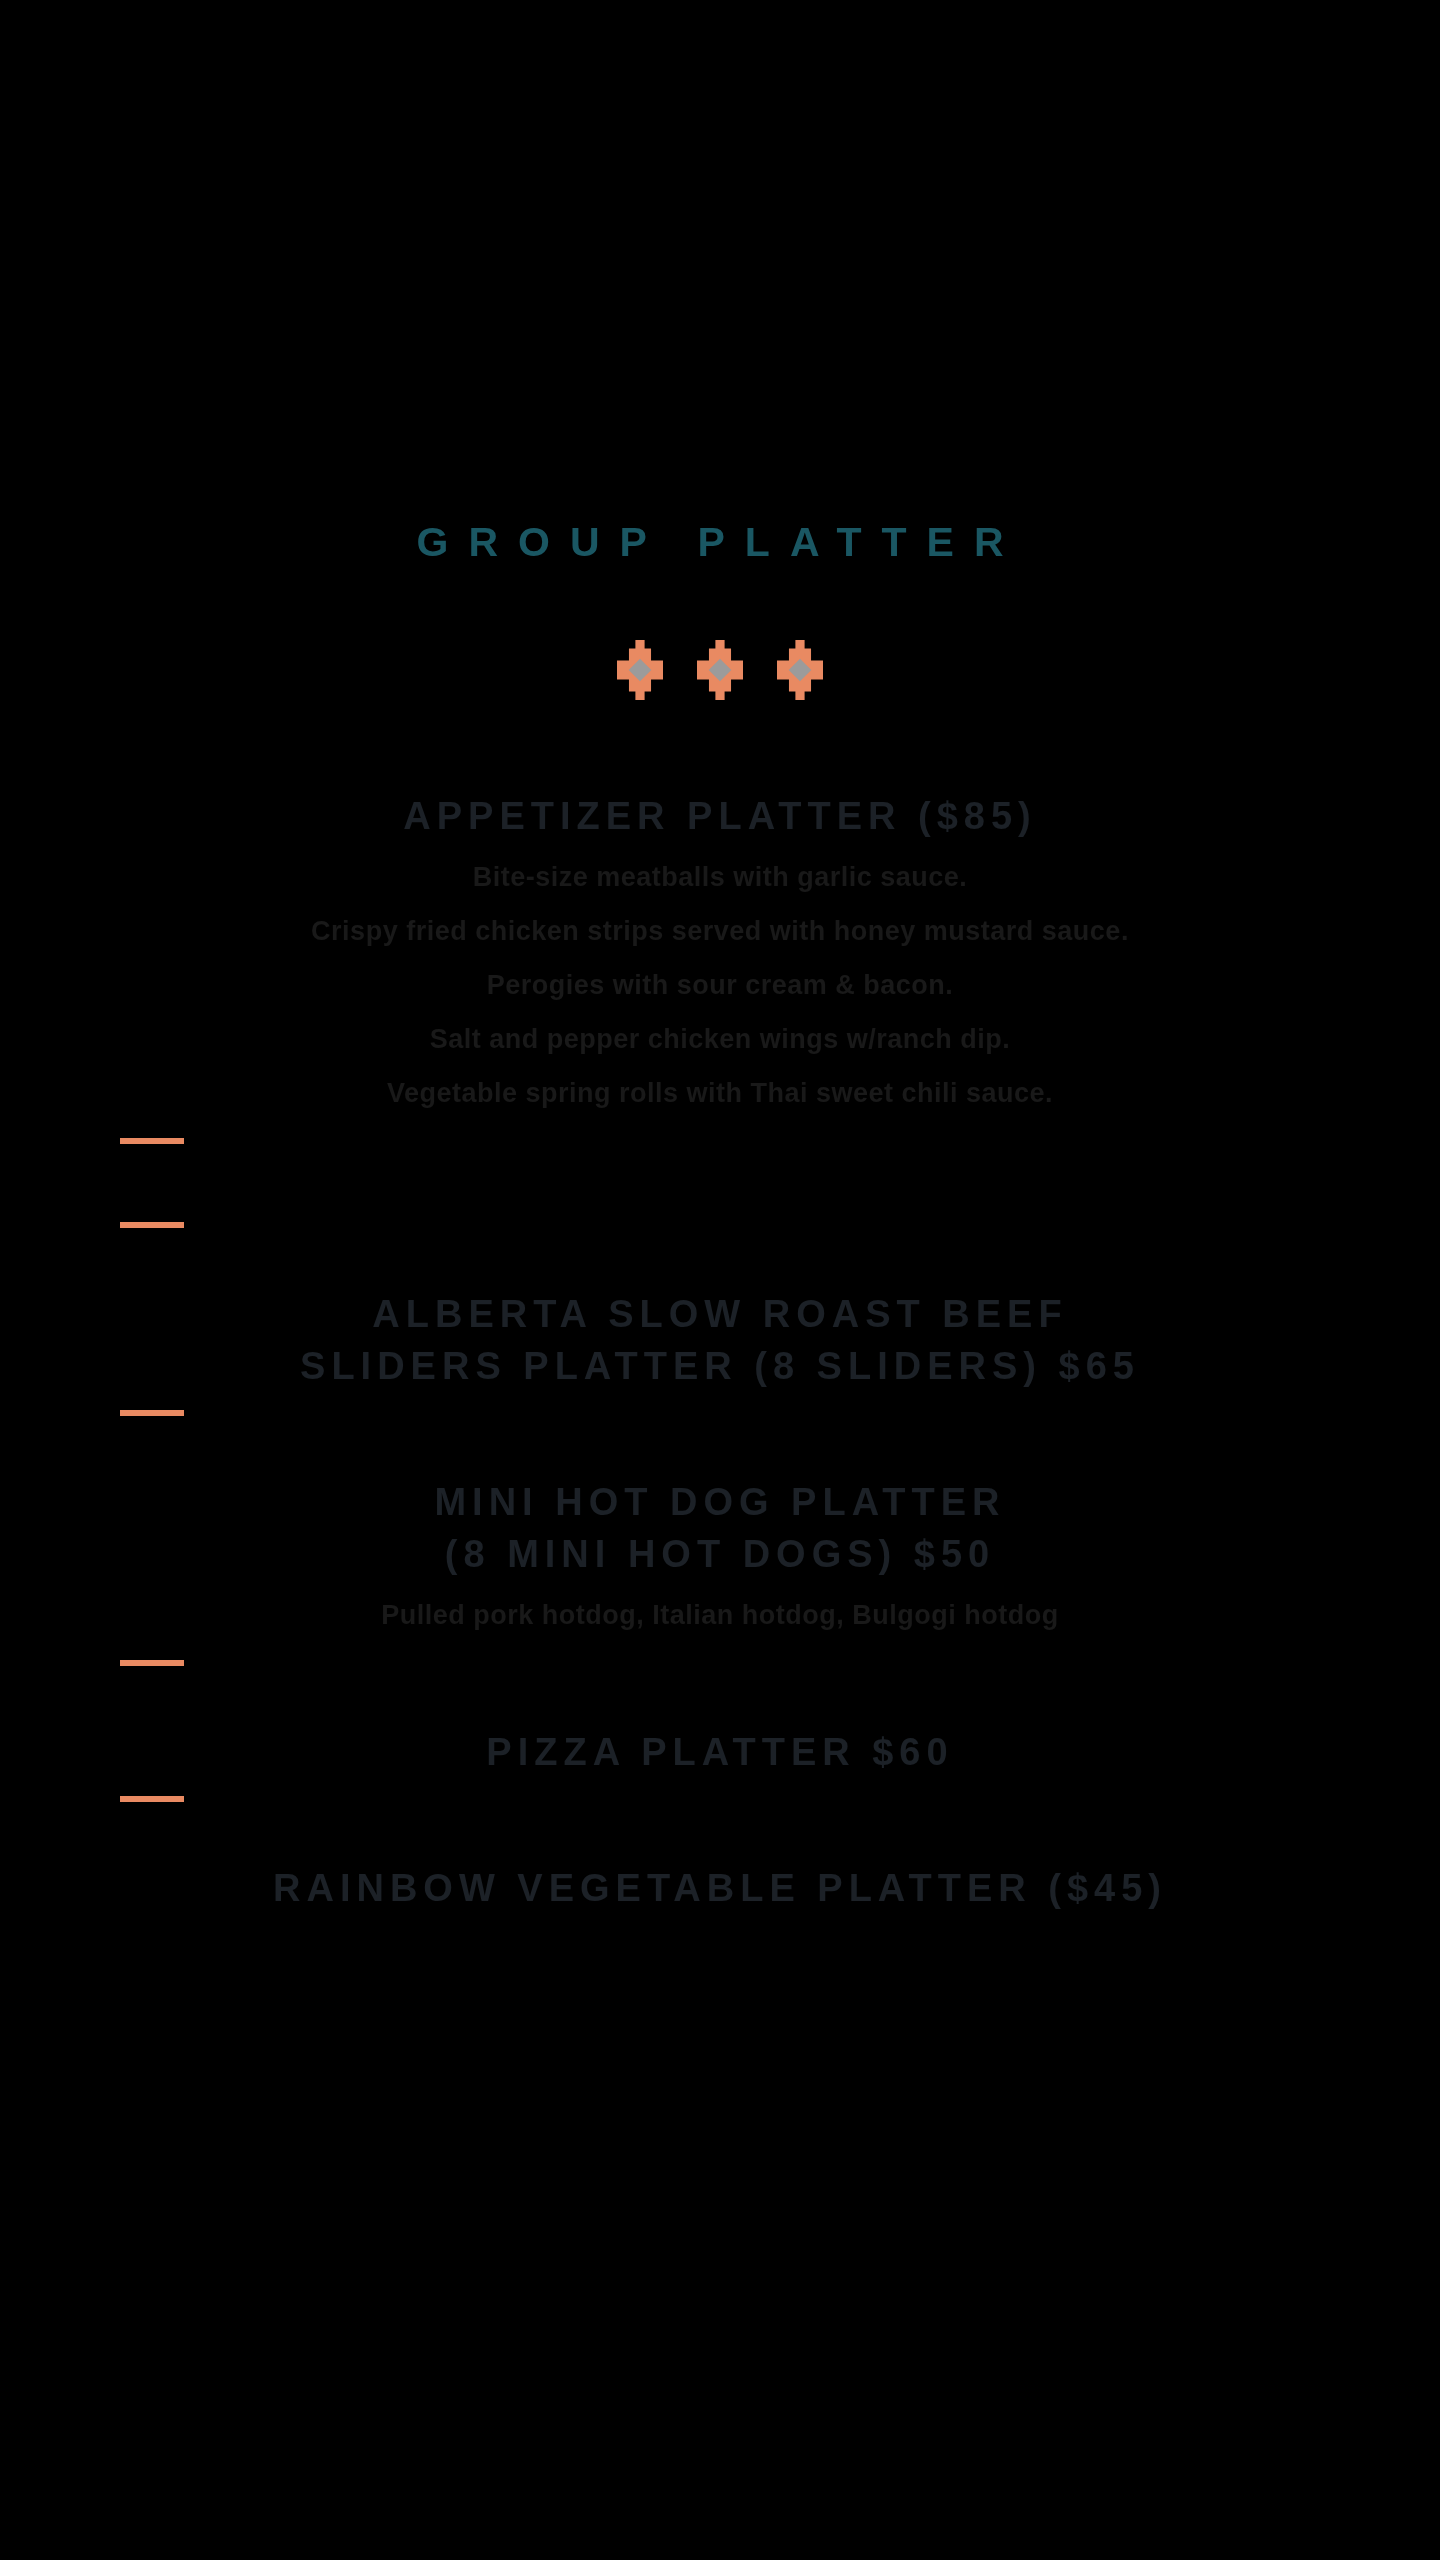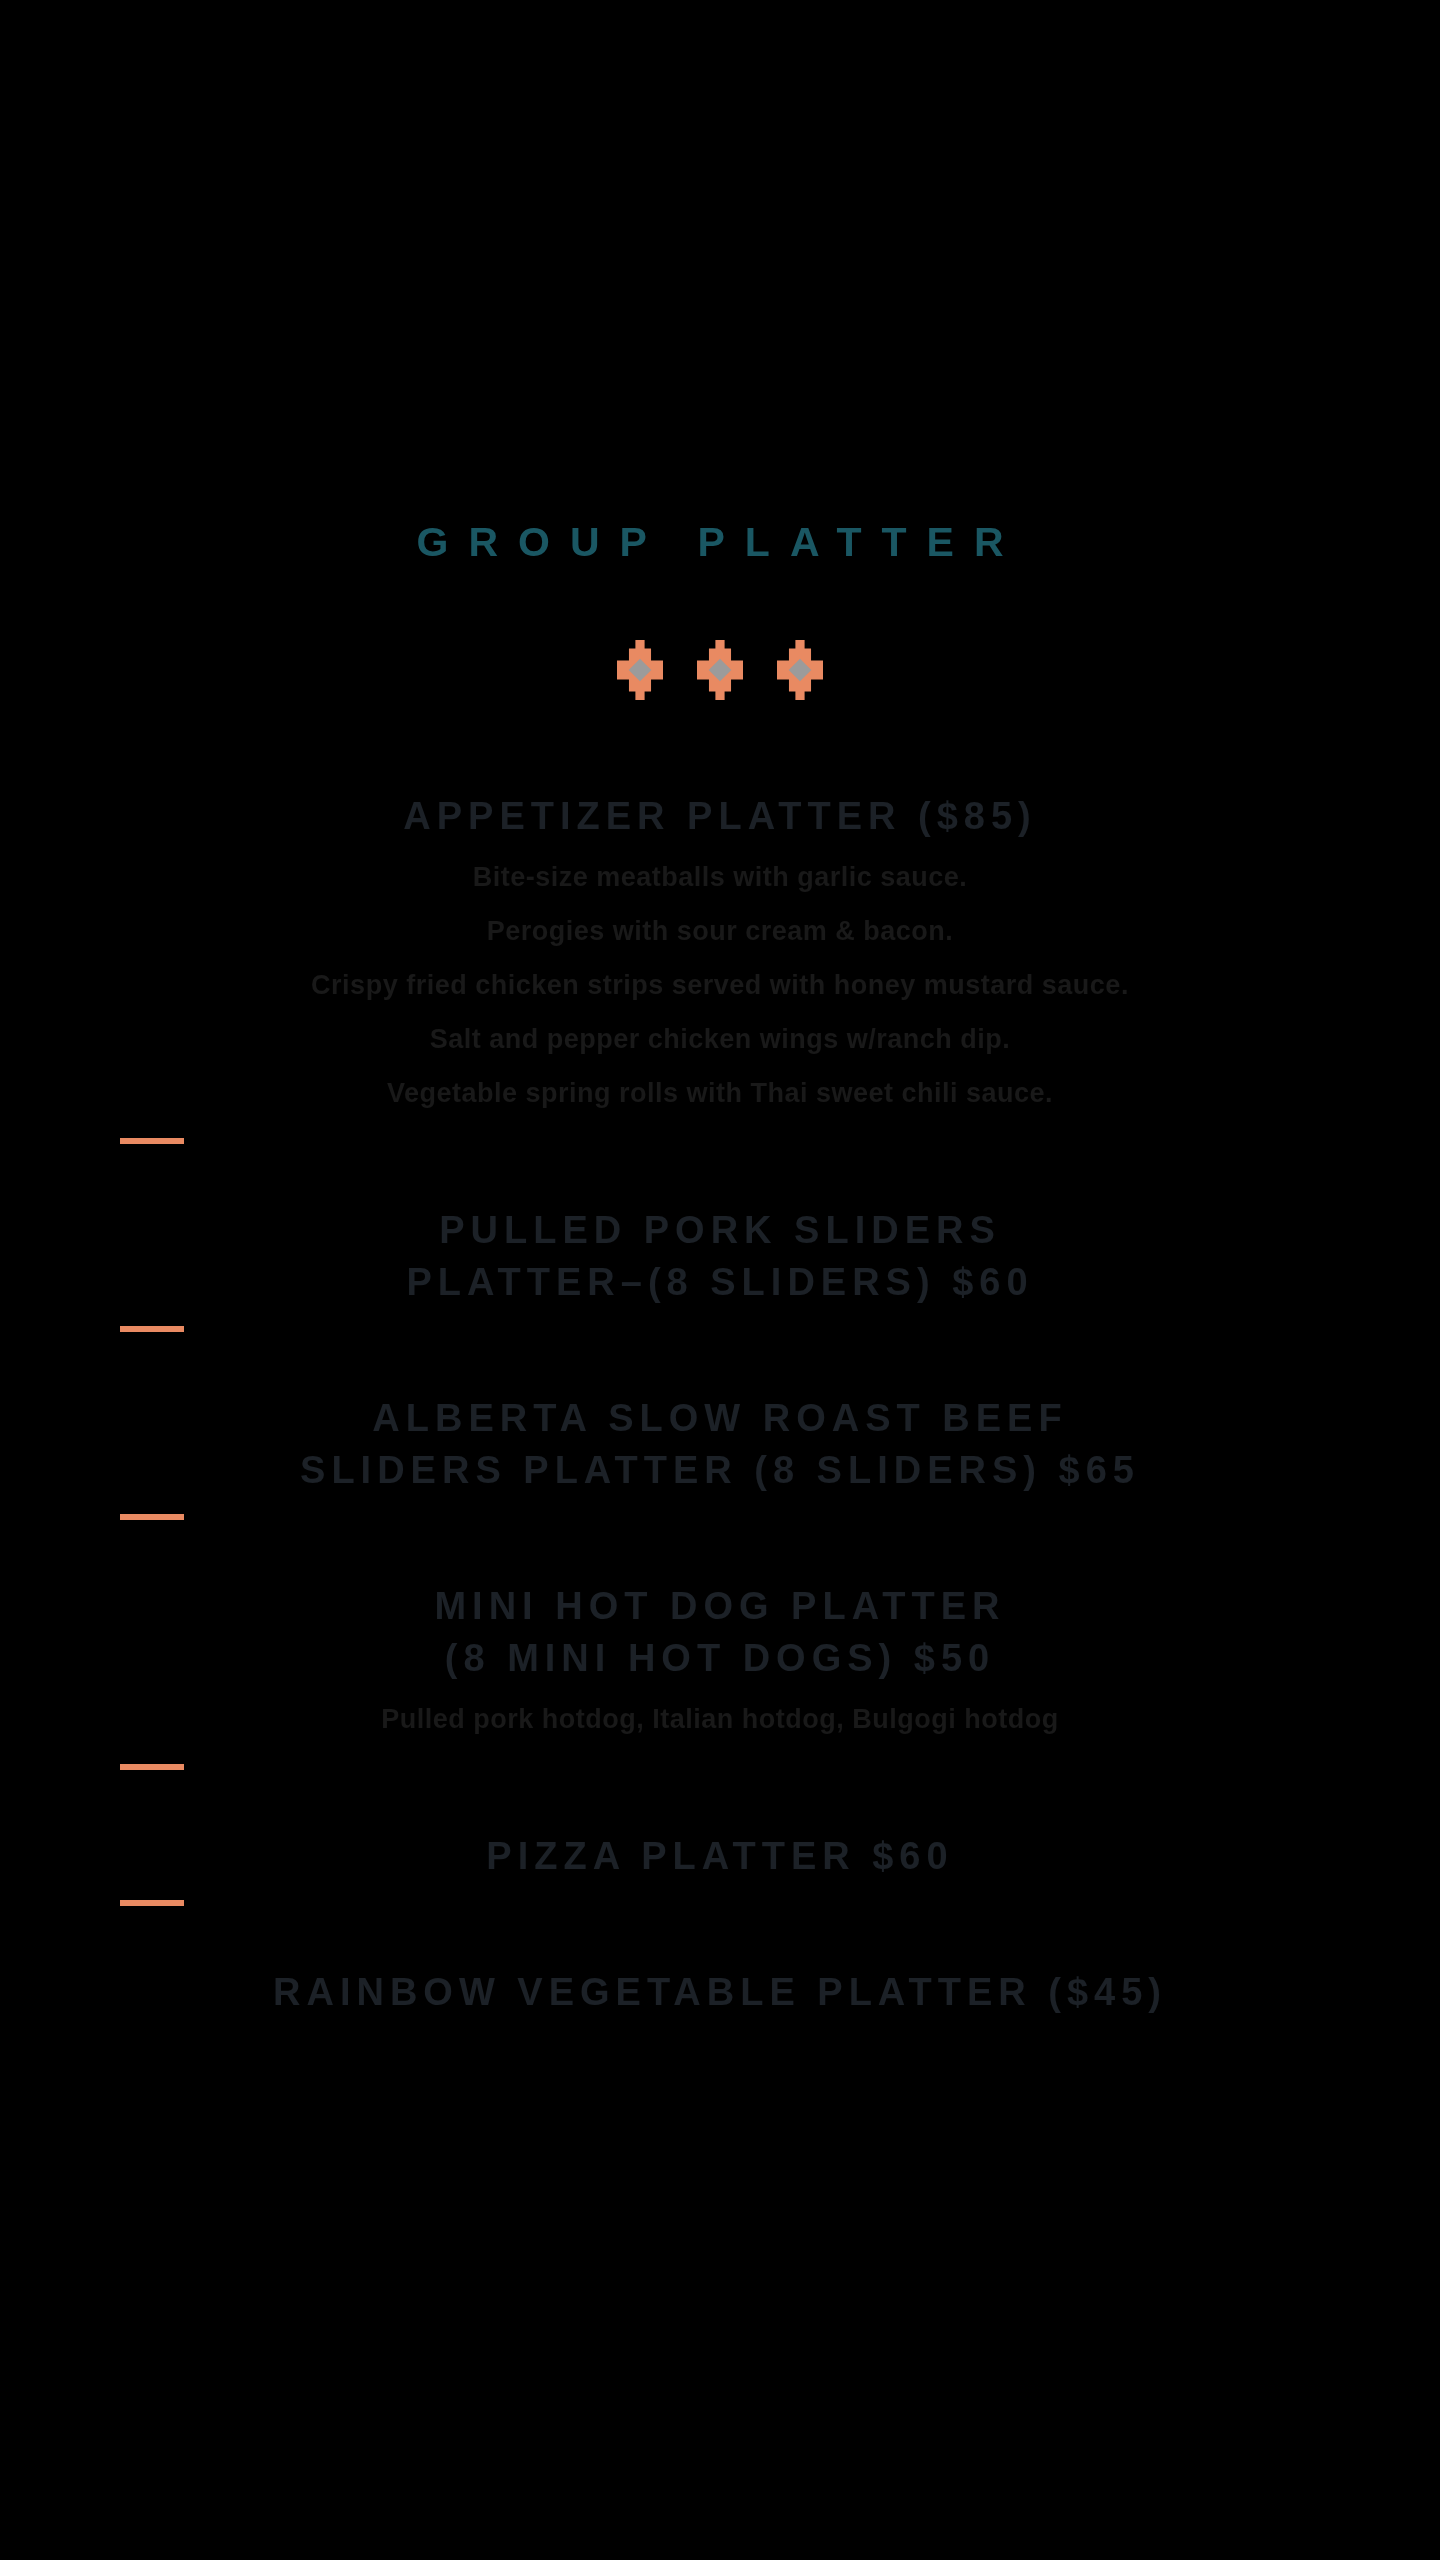--- a/index.html
+++ b/index.html
@@ -114,31 +114,27 @@
     <span class="diamond">
         <span class="diamond-center"></span>
       </span>
   </div>
 
   <div class="sections-host" id="sections-host">
       <div class="section">
         <div class="heading-line">APPETIZER PLATTER ($85)</div>
         <div class="desc-block">
           <div class="desc-line">Bite-size meatballs with garlic sauce.</div>
+          <div class="desc-line">Crispy fried chicken strips served with honey mustard sauce.</div>
           <div class="desc-line">Perogies with sour cream &amp; bacon.</div>
-          <div class="desc-line">Crispy fried chicken strips served with honey mustard sauce.</div>
           <div class="desc-line">Salt and pepper chicken wings w/ranch dip.</div>
           <div class="desc-line">Vegetable spring rolls with Thai sweet chili sauce.</div>
         </div>
       </div>
       <div class="section-divider"></div>
-      <div class="section">
-        <div class="heading-line">PULLED PORK SLIDERS</div>
-        <div class="heading-line">PLATTER–(8 SLIDERS) $60</div>
-      </div>
       <div class="section-divider"></div>
       <div class="section">
         <div class="heading-line">ALBERTA SLOW ROAST BEEF</div>
         <div class="heading-line">SLIDERS PLATTER (8 SLIDERS) $65</div>
       </div>
       <div class="section-divider"></div>
       <div class="section">
         <div class="heading-line">MINI HOT DOG PLATTER</div>
         <div class="heading-line">(8 MINI HOT DOGS) $50</div>
         <div class="desc-block">

